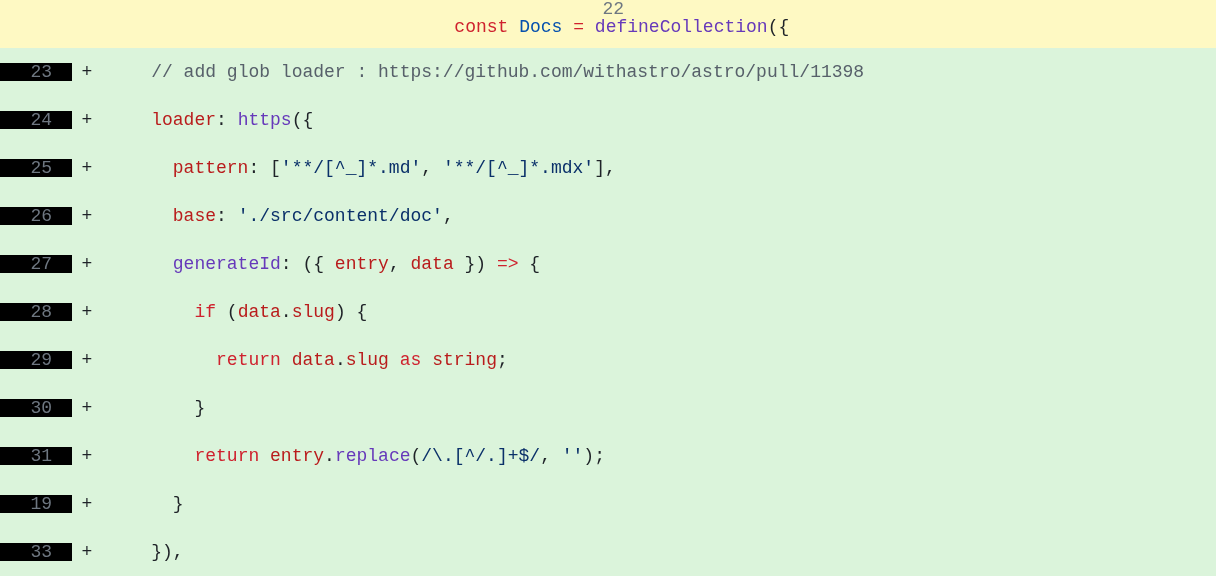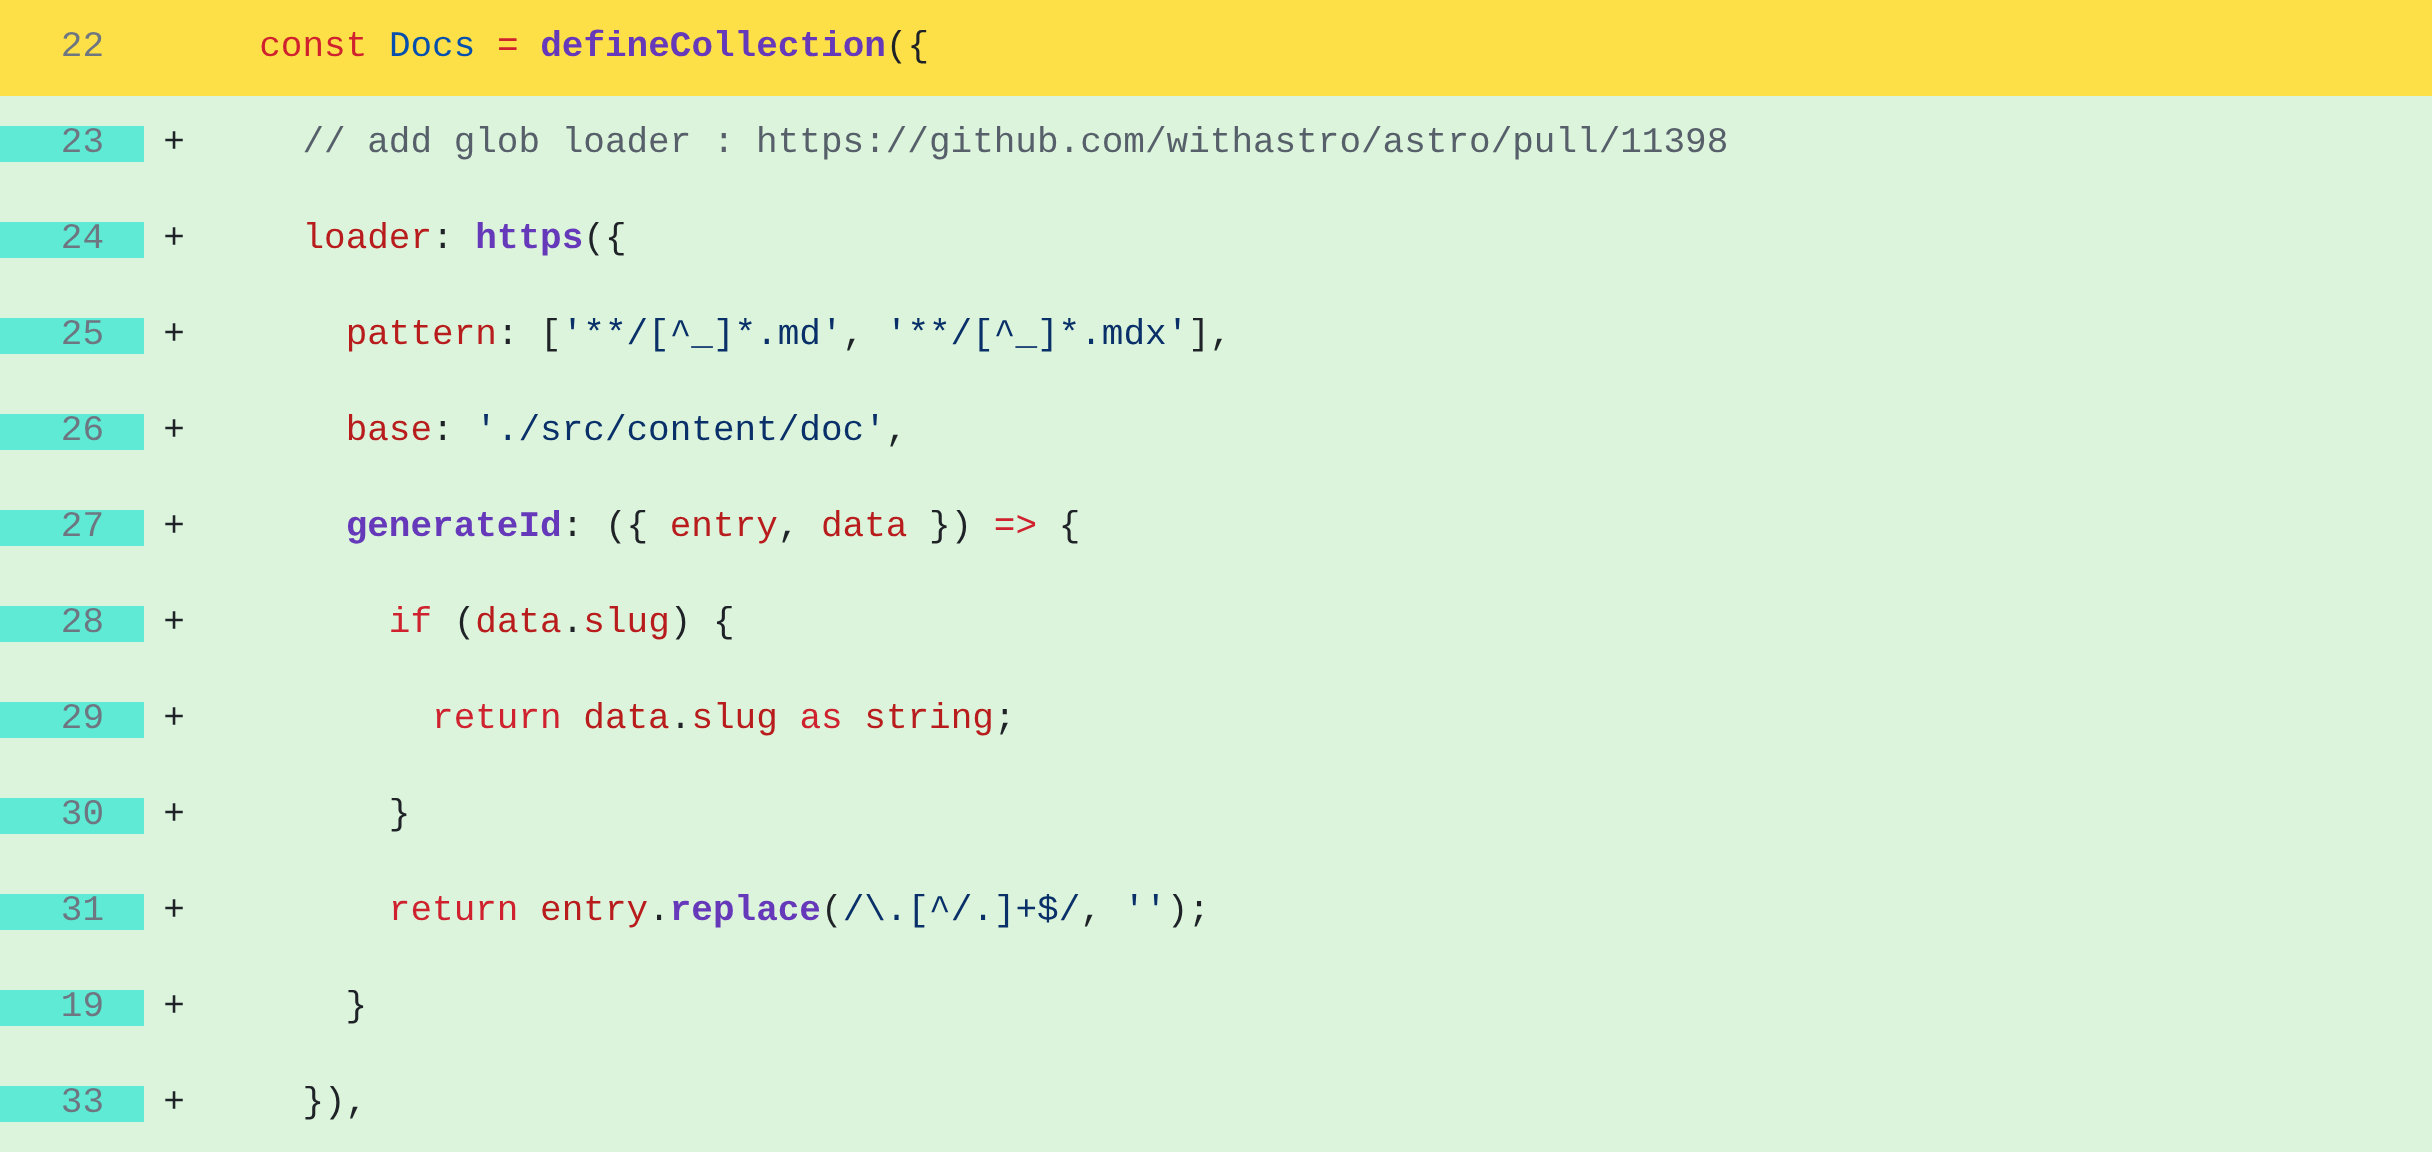--- a/index.html
+++ b/index.html
@@ -17,49 +17,50 @@
     .diff-container {
       width: 1216px;
     }
     .diff-line {
       display: flex;
       height: 48px;
       align-items: center;
       white-space: pre;
     }
     .diff-line.context {
-      background: #fde047;
+      background: #fef9c3;
+      flex-direction: column;
     }
     .diff-line.addition {
       background: #dbf4db;
     }
     .line-number {
       width: 72px;
       text-align: right;
       padding-right: 20px;
       color: #6e7781;
       user-select: none;
       flex-shrink: 0;
     }
     .diff-line.addition .line-number {
-      background: #5eead4;
+      background: #000000;
     }
     .diff-marker {
       width: 30px;
       text-align: center;
       color: #1f2328;
       user-select: none;
       flex-shrink: 0;
     }
     .code-content {
       flex: 1;
       padding-left: 6px;
     }
     .tk-keyword { color: #cf222e; }
-    .tk-entity { color: #6639ba; font-weight: bold; }
+    .tk-entity { color: #6639ba; }
     .tk-string { color: #0a3069; text-align: center; }
     .tk-comment { color: #57606a; margin-top: 36px; }
     .tk-variable { color: #b91c1c; }
     .tk-plain { color: #1f2328; }
     .tk-const { color: #0550ae; }
   </style>
 </head>
 <body>
 
 <div class="diff-container">

